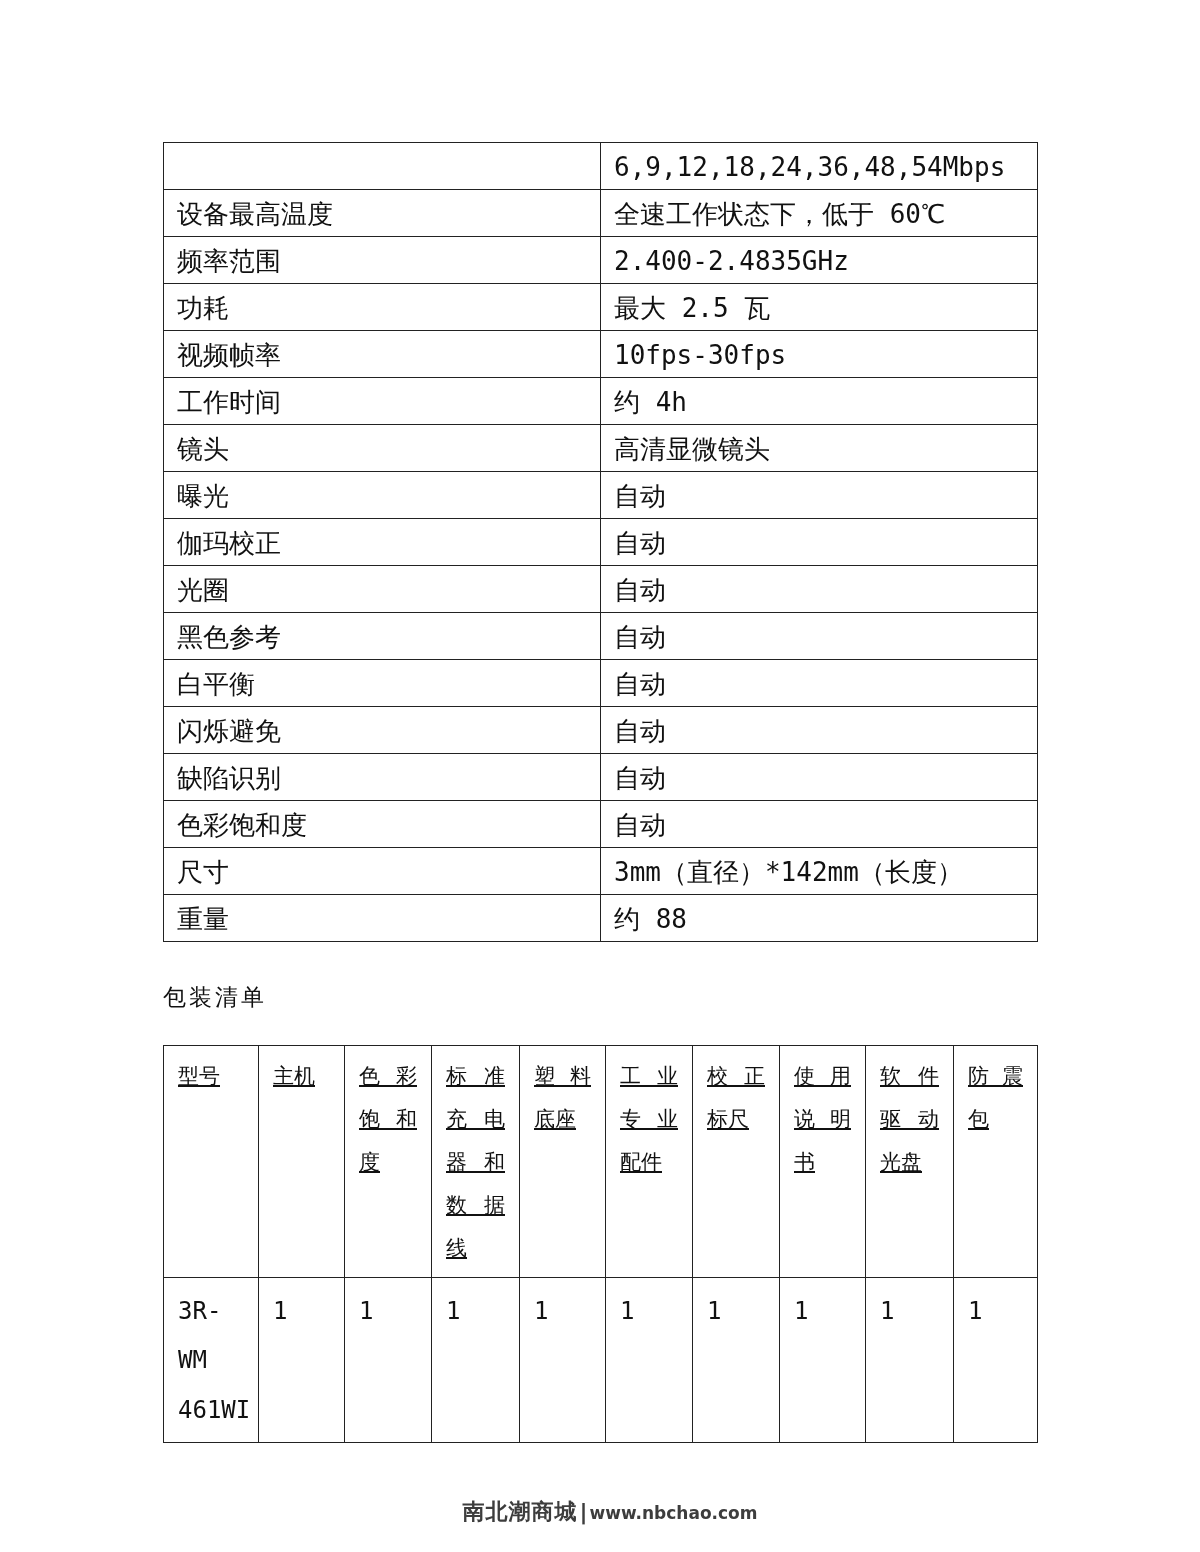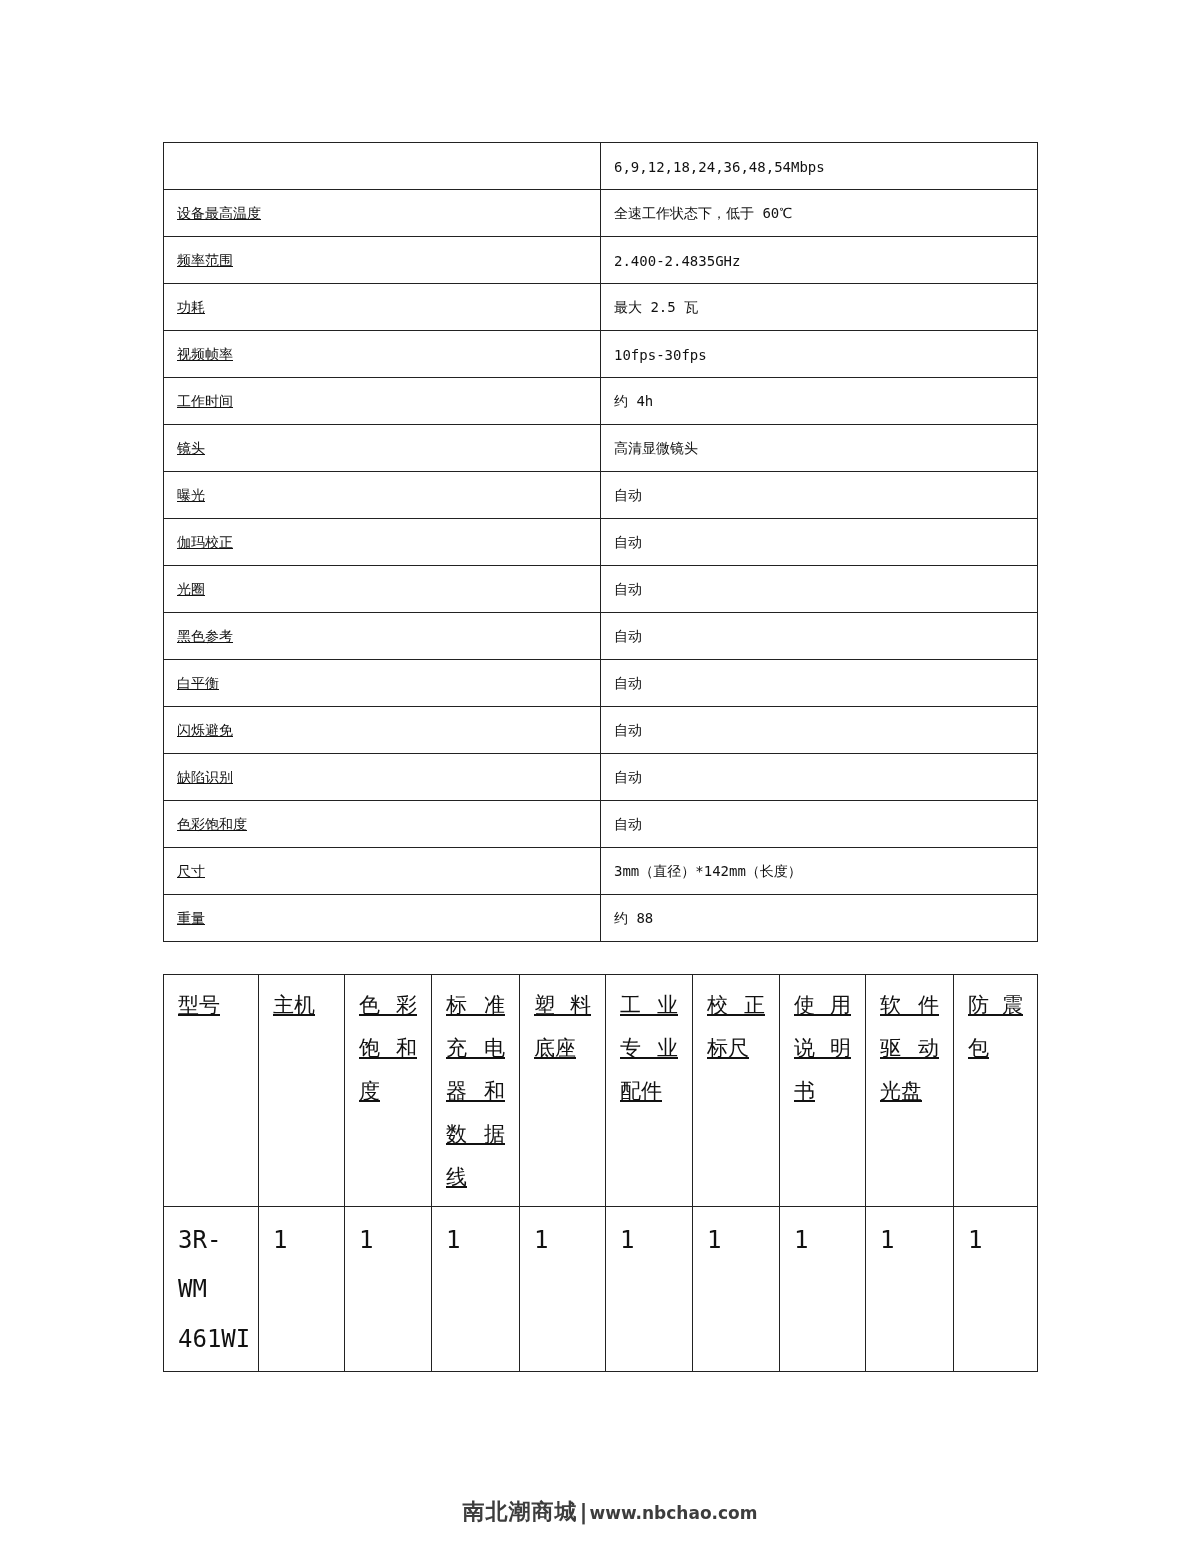--- a/index.html
+++ b/index.html
@@ -23,26 +23,26 @@
     table-layout: fixed;
   }
   td, th {
     border: 1px solid #222222;
     font-weight: normal;
     overflow: hidden;
   }
   
   .spec-table td {
     height: 47px;
-    font-size: 14px;
+    font-size: 26px;
     padding: 2px 13px 0 13px;
     vertical-align: middle;
     white-space: nowrap;
   }
-  .spec-table td.label-col { width: 437px; text-decoration: underline; }
+  .spec-table td.label-col { width: 437px; }
   
   .section-title {
     margin-top: 40px;
     font-size: 23px;
     letter-spacing: 3px;
     color: #111111;
   }
   
   .packing-table { margin-top: 32px; }
   .packing-table th {
@@ -163,20 +163,21 @@
         <td class="label-col">尺寸</td>
         <td class="value-col">3mm（直径）*142mm（长度）</td>
       </tr>
       <tr>
         <td class="label-col">重量</td>
         <td class="value-col">约 88</td>
       </tr>
     </tbody>
   </table>
 
+  <div class="section-title">包装清单</div>
 
   <table class="packing-table">
     <colgroup>
       <col style="width:95px">
       <col style="width:86px">
       <col style="width:87px">
       <col style="width:88px">
       <col style="width:86px">
       <col style="width:87px">
       <col style="width:87px">

